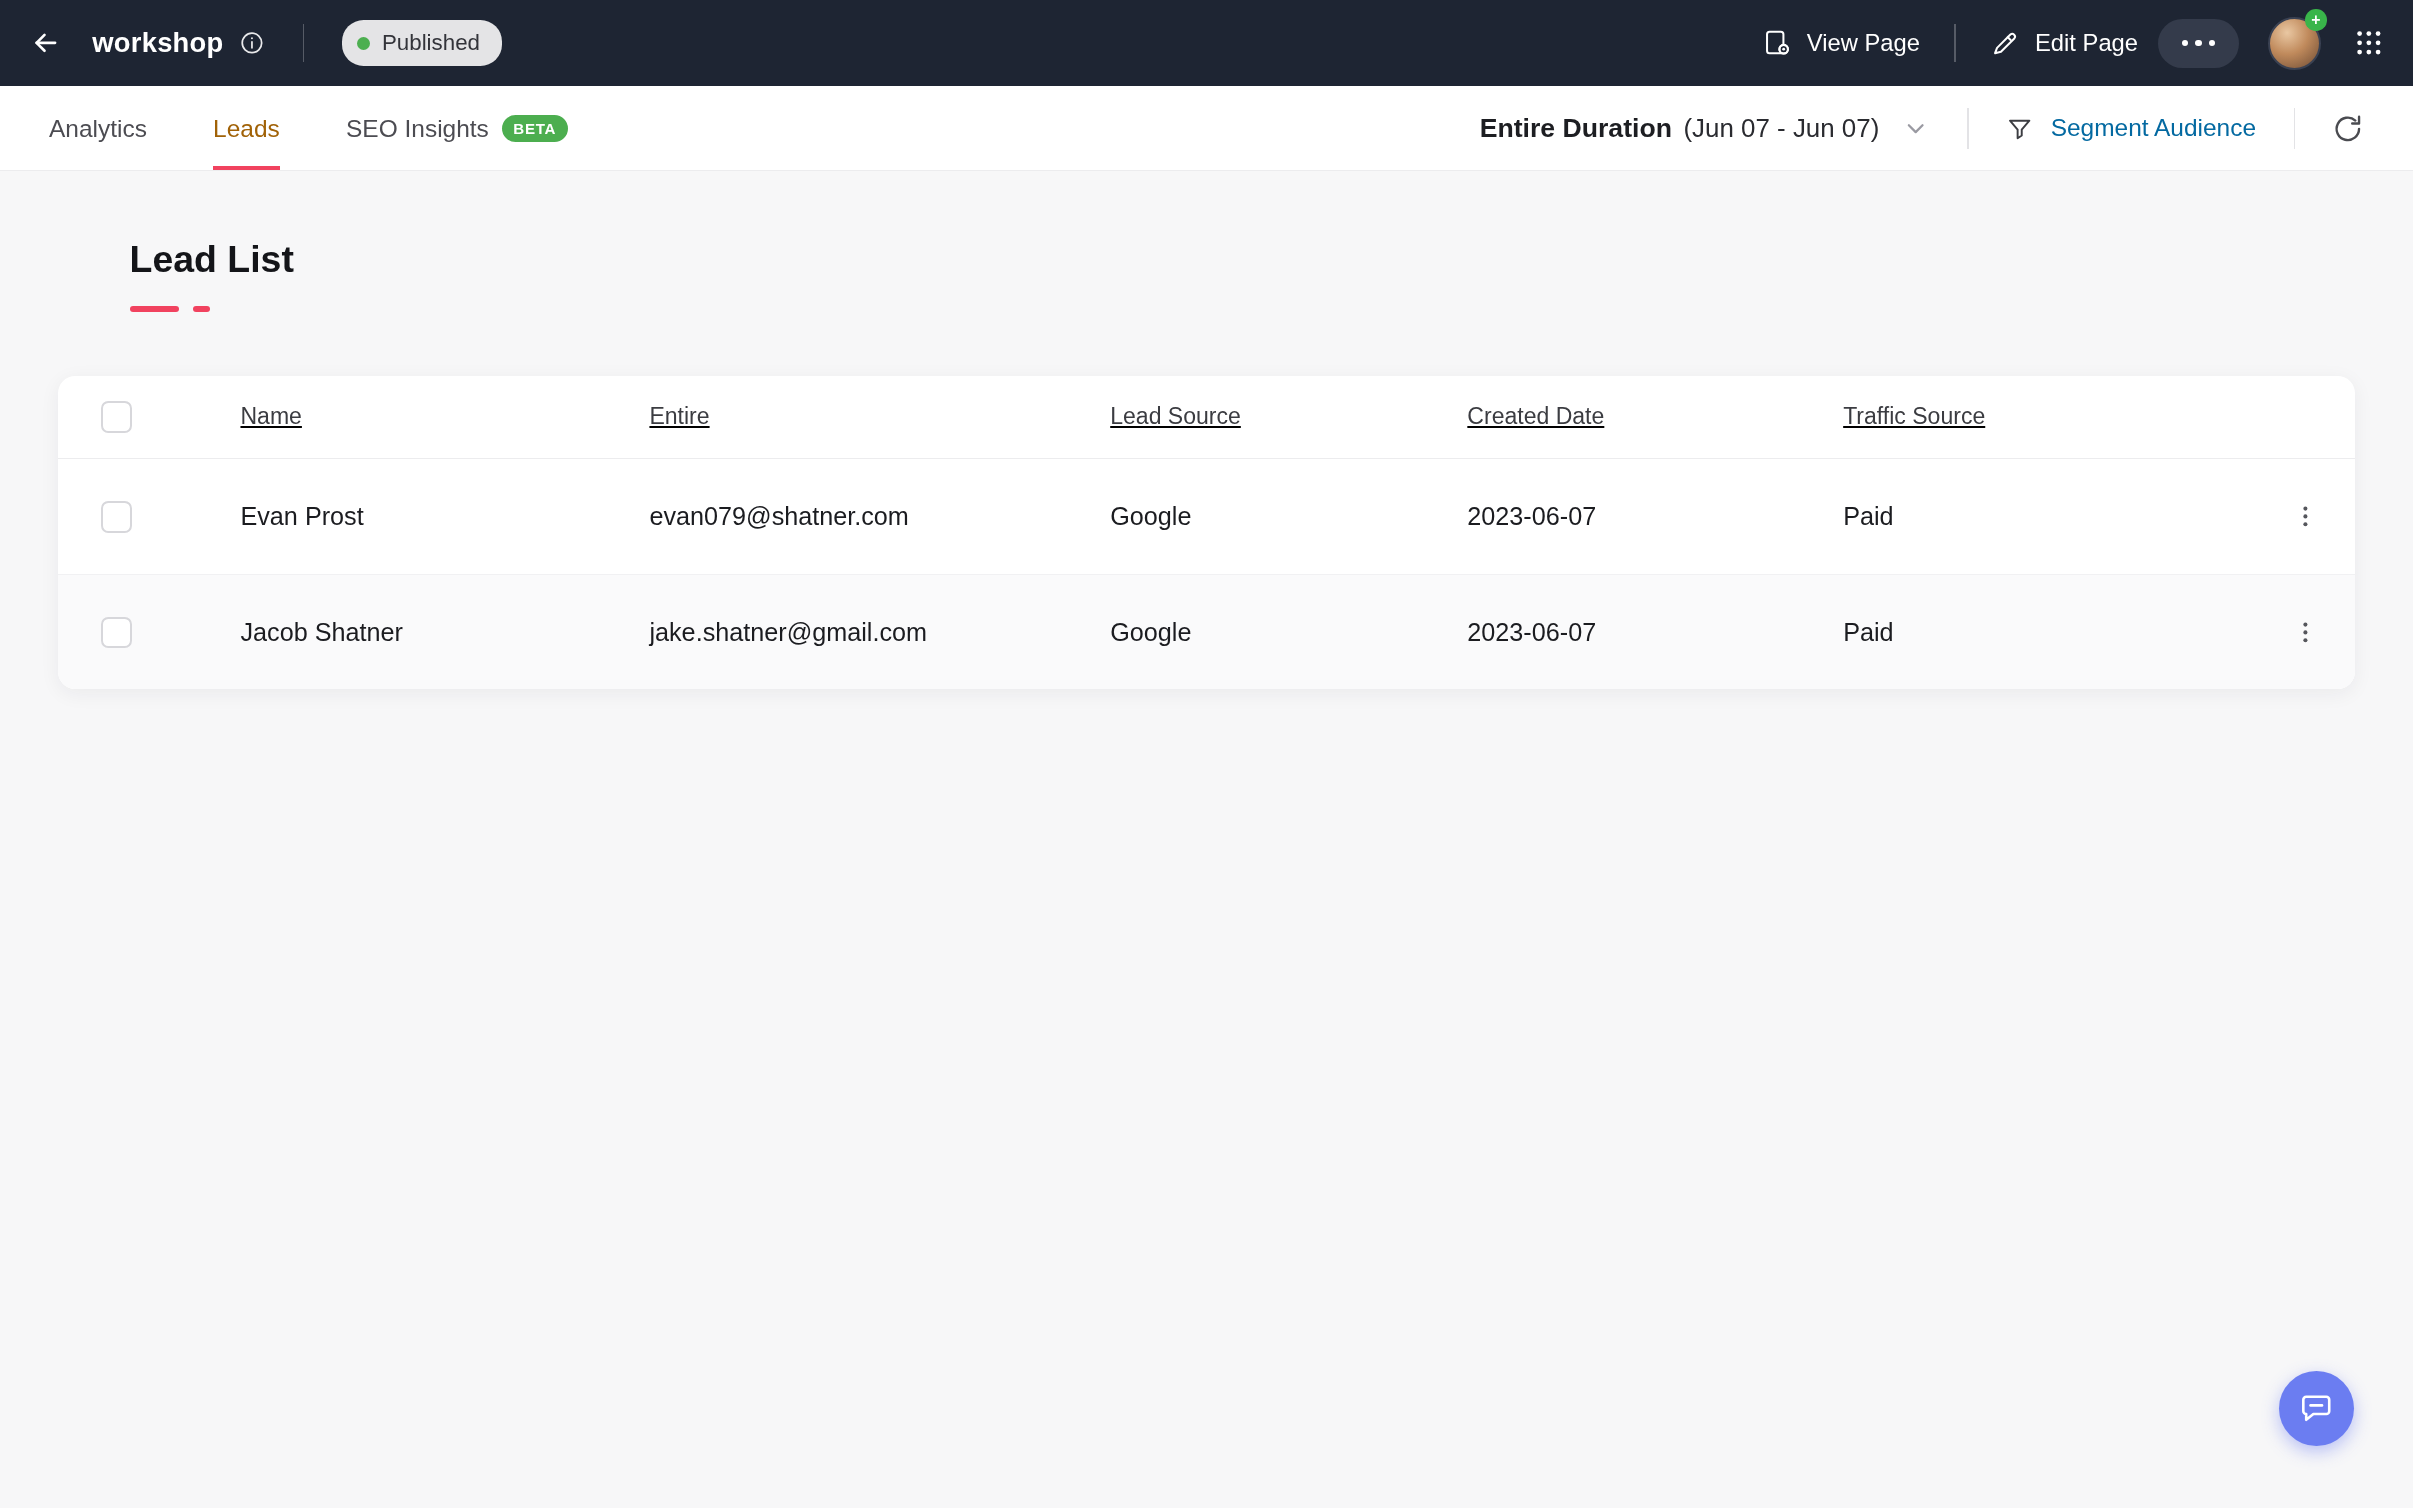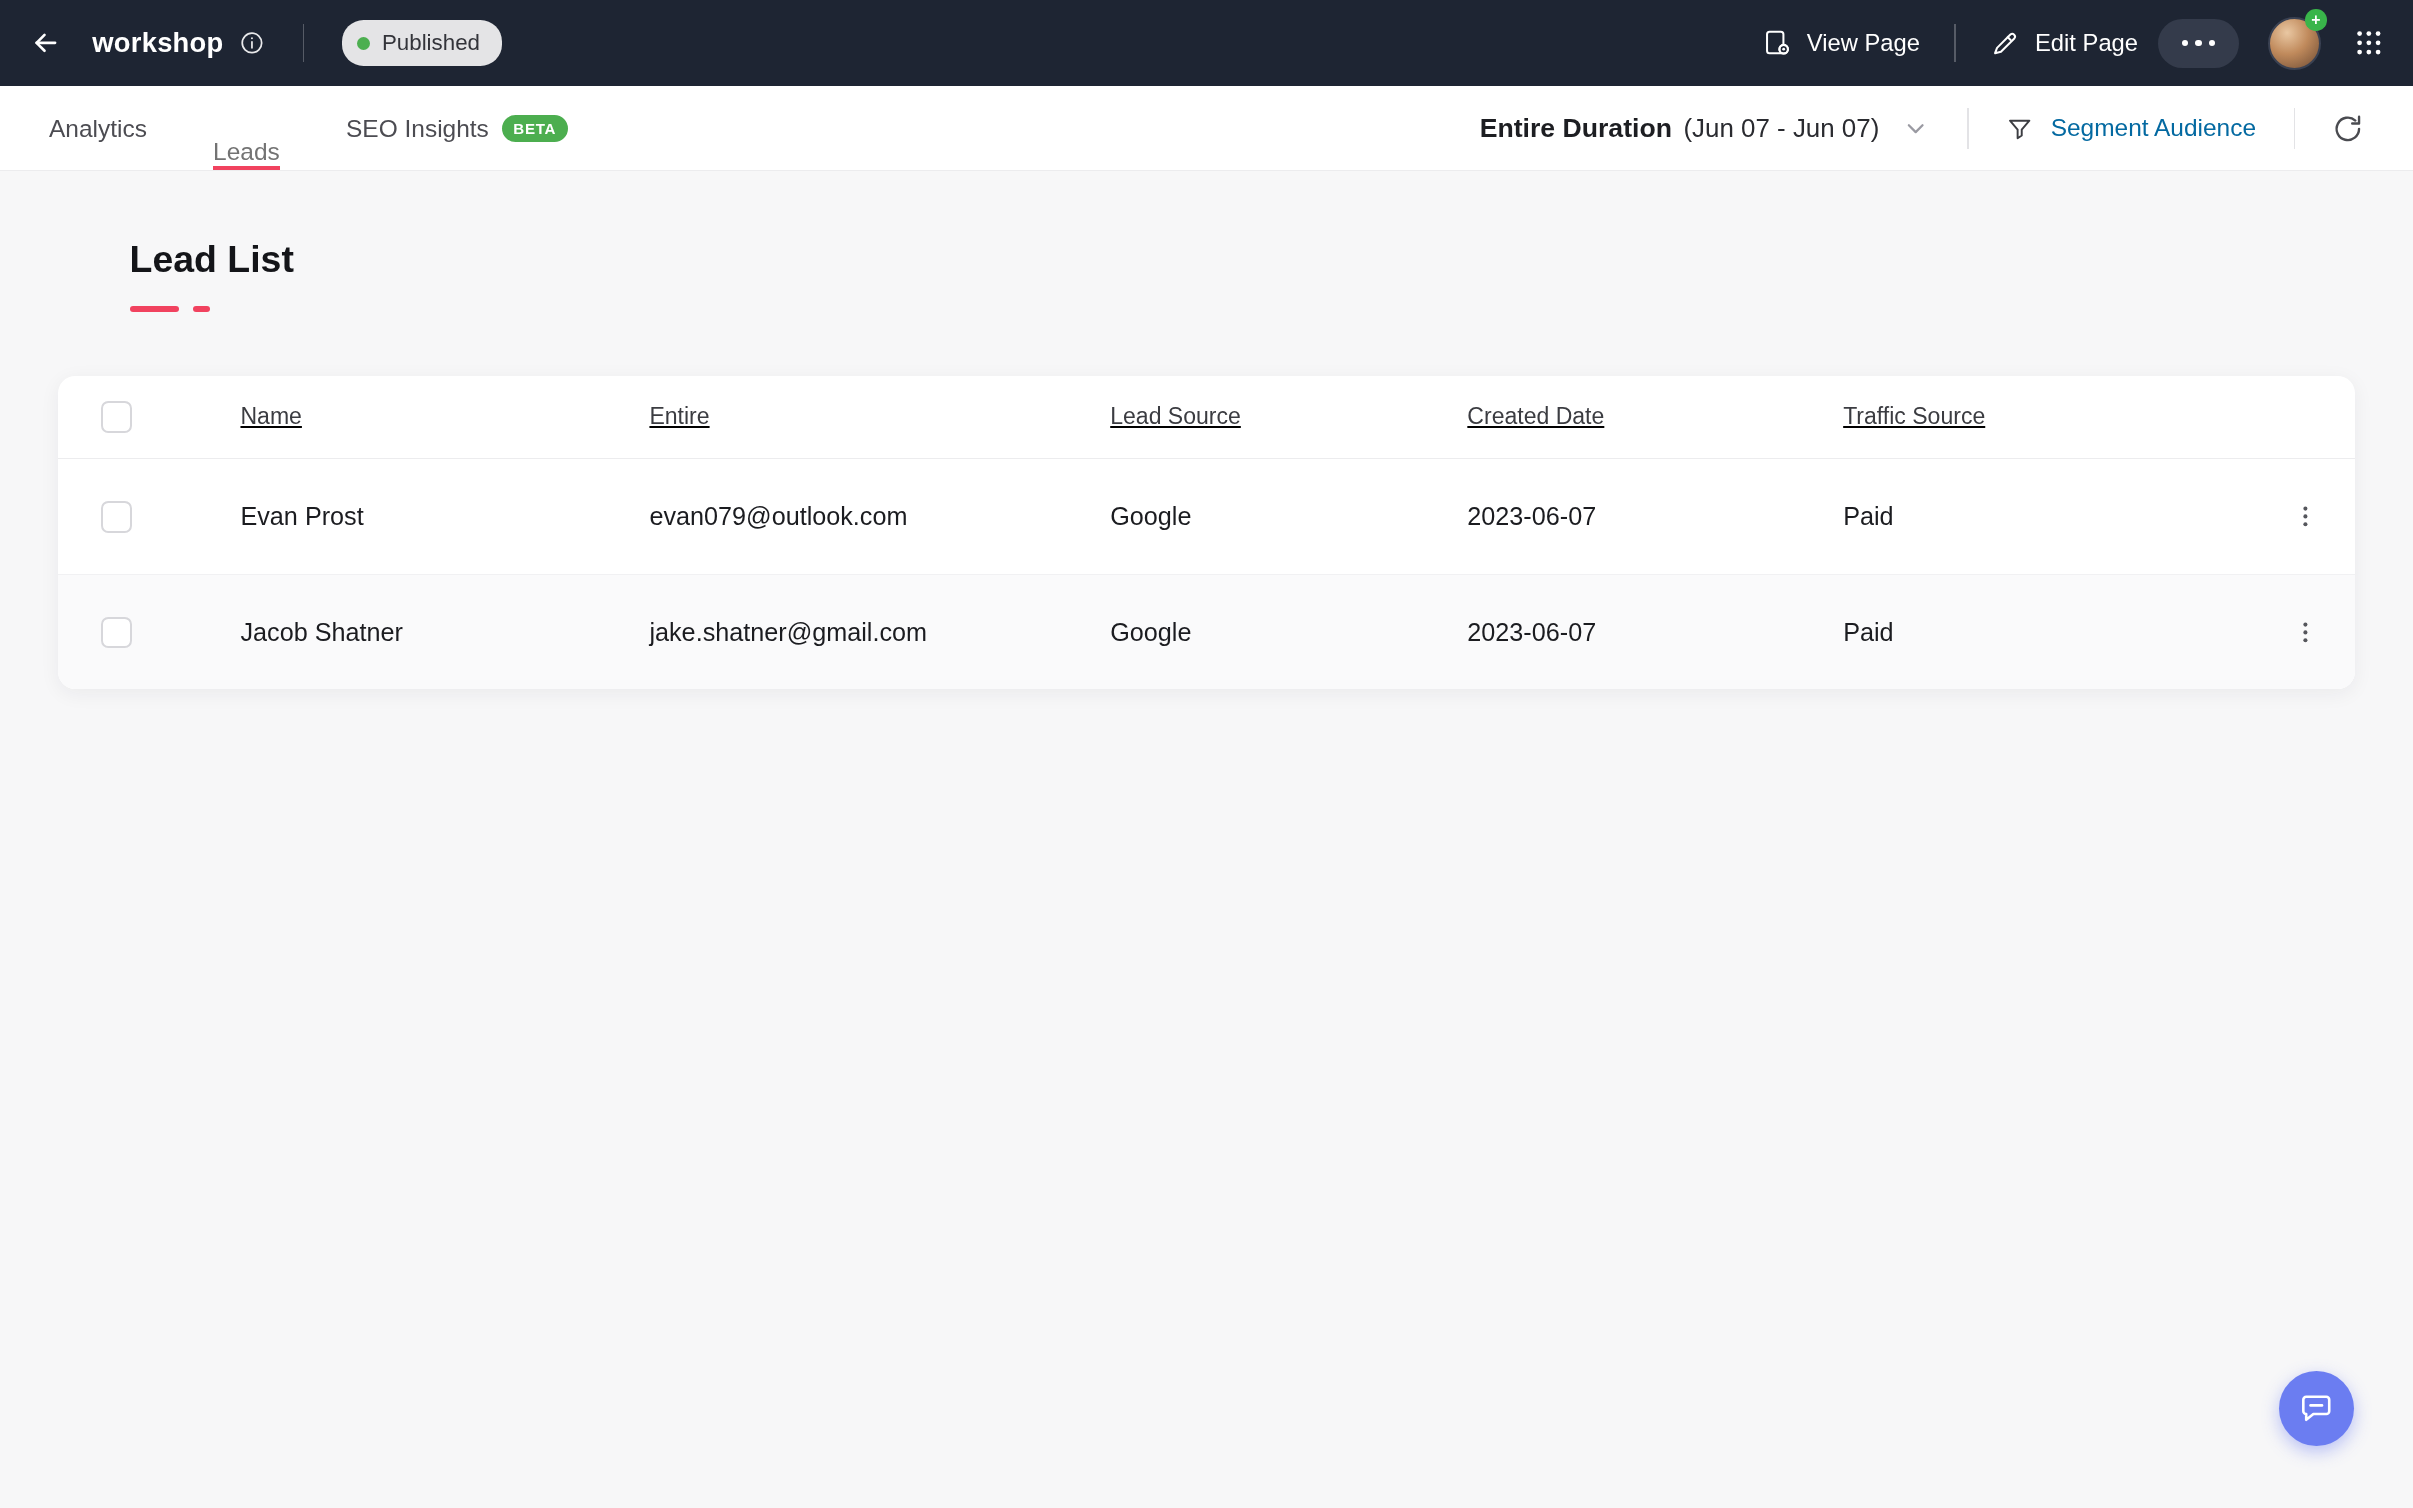--- a/index.html
+++ b/index.html
@@ -60,21 +60,21 @@
   
   .tabsbar {
     height:5.9rem; background:#fff; border-bottom:.1rem solid #ececee;
     display:flex; align-items:stretch; padding:0 3.4rem;
   }
   .tabs { display:flex; gap:4.6rem; }
   .tab {
     display:flex; align-items:center; gap:.9rem; font-size:1.7rem; color:#4c4c52;
     cursor:pointer; border-bottom:.3rem solid transparent; padding-top:.3rem;
   }
-  .tab.active { color:#737373; border-bottom-color:#f1425f; font-weight:500;align-items:flex-end; }
+  .tab.active { color:#a16207; border-bottom-color:#f1425f; font-weight:500; }
   .beta-badge {
     background:#4cae4f; color:#fff; font-size:1.05rem; font-weight:700;
     padding:.35rem .8rem; border-radius:1.1rem; letter-spacing:.05rem;
   }
   .tabs-right { margin-left:auto; display:flex; align-items:center; }
   .duration { display:flex; align-items:baseline; gap:.8rem; cursor:pointer; }
   .duration-bold { font-size:1.85rem; font-weight:700; color:#1d1e22; }
   .duration-range { font-size:1.8rem; color:#2a2b30; }
   .chev { width:1.9rem; height:1.9rem; color:#9a9aa2; margin-left:1.6rem; cursor:pointer; }
   .vdiv-light { width:.1rem; height:2.8rem; background:#e3e3e6; margin:0 2.6rem; }
@@ -257,21 +257,21 @@
       <div class="hcell">Created Date</div>
       <div class="hcell">Traffic Source</div>
       <div></div>
     </div>
 
     <div class="lrow lrow-data">
       <div class="cb-cell">
         <div class="checkbox"></div>
       </div>
       <div>Evan Prost</div>
-      <div>evan079@outlook.com</div>
+      <div>evan079@shatner.com</div>
       <div>Google</div>
       <div>2023-06-07</div>
       <div>Paid</div>
       <div class="kebab">
         <svg viewBox="0 0 24 24" fill="currentColor">
           <circle cx="12" cy="5.5" r="1.7"></circle>
             <circle cx="12" cy="12" r="1.7"></circle>
             <circle cx="12" cy="18.5" r="1.7"></circle>
         </svg>
       </div>

